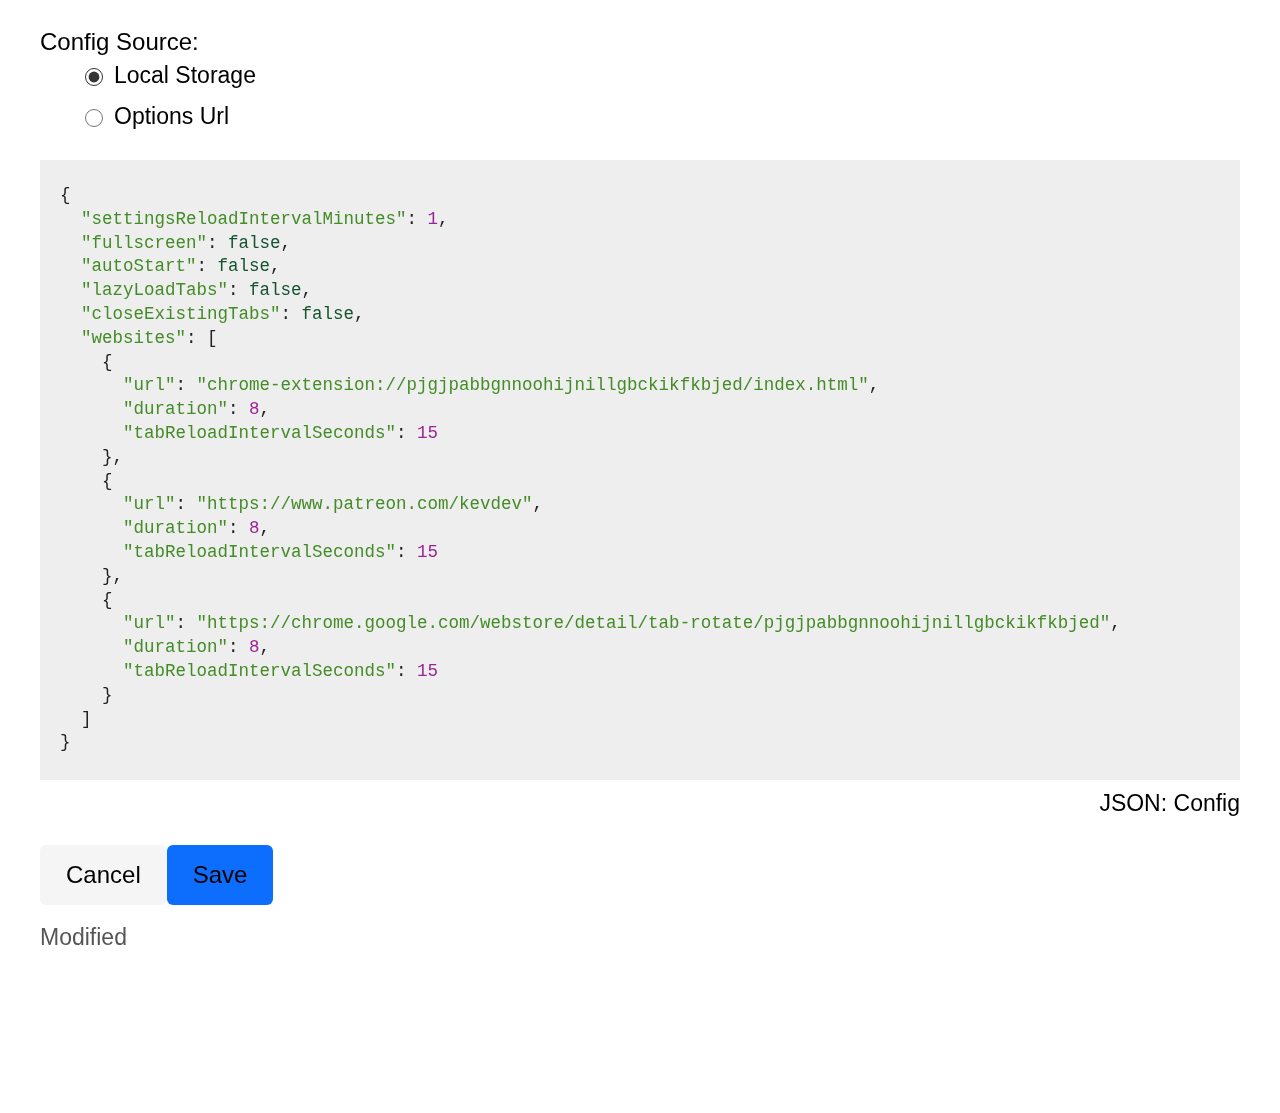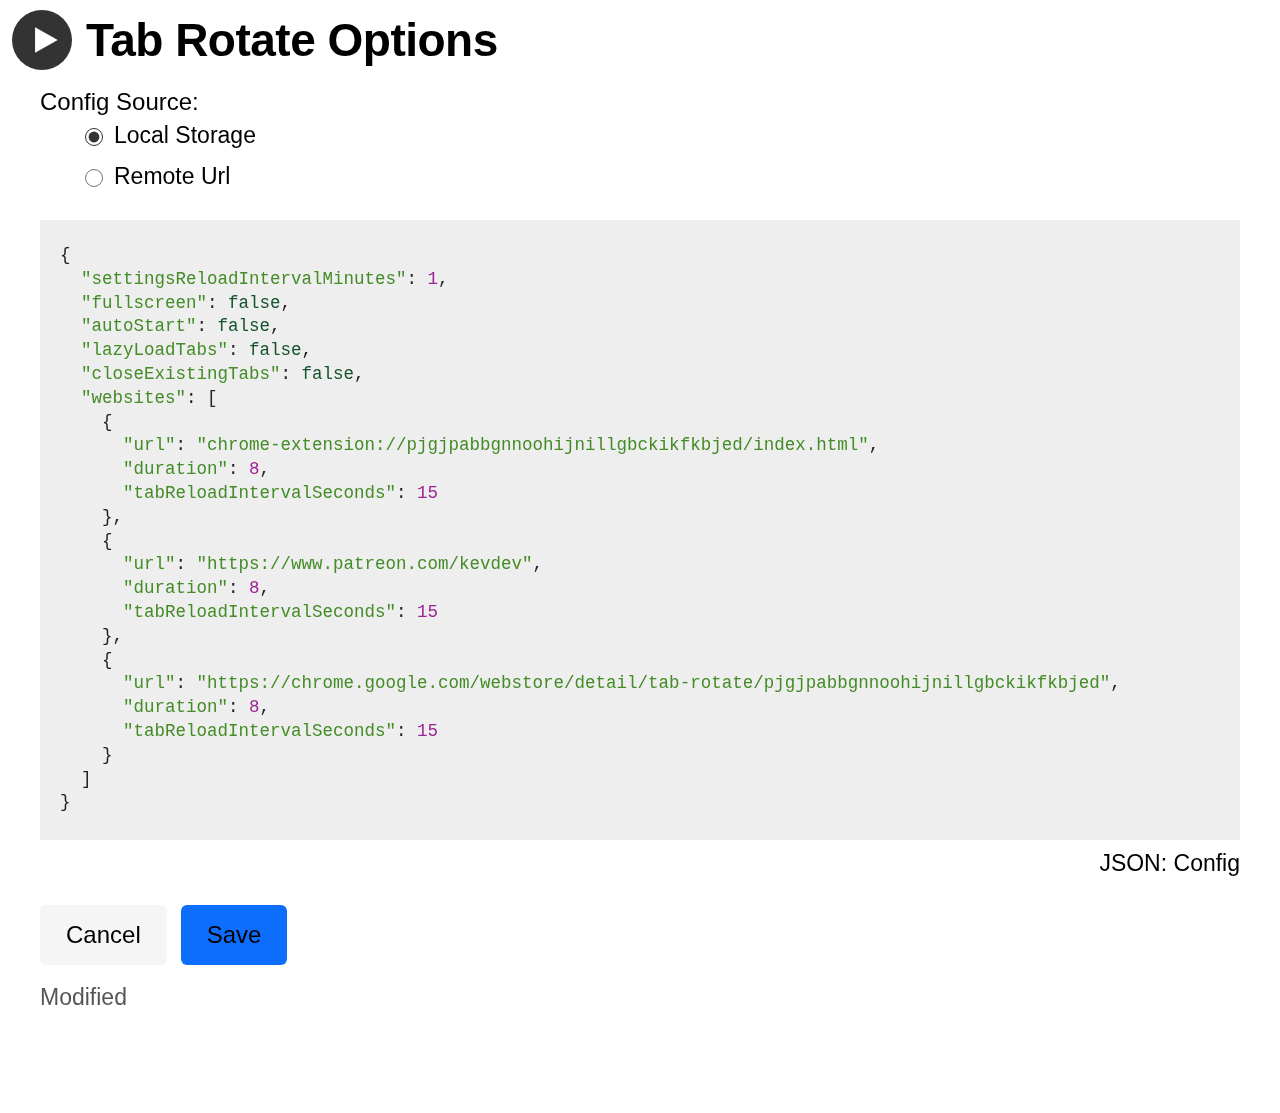--- a/index.html
+++ b/index.html
@@ -79,21 +79,20 @@
   .code-block .bool { color: #14532d; }
   .code-block .punct { color: #222; }
   .status-row {
     text-align: right;
     font-size: 23px;
     margin-top: 10px;
   }
   .button-row {
     margin-top: 28px;
     display: flex;
-    gap: 14px;
   }
   .btn {
     font-size: 24px;
     padding: 16px 26px;
     border: none;
     border-radius: 6px;
     cursor: pointer;
     font-family: inherit;
   }
   .btn-cancel {
@@ -107,39 +106,31 @@
   .modified {
     margin-top: 19px;
     font-size: 23px;
     color: #555;
   }
 </style>
 </head>
 <body>
 
 <div class="container">
-  <div class="header">
-    <div class="play-circle">
-      <svg viewBox="0 0 24 24">
-          <path d="M5 3 L21 12 L5 21 Z"></path>
-        </svg>
-    </div>
-    <h1>Tab Rotate Options</h1>
-  </div>
 
   <div class="section-label">Config Source:</div>
 
   <div class="radio-group">
     <label class="radio-row">
       <input type="radio" name="cfgsrc" value="local" checked="" style="">
       <span>Local Storage</span>
     </label>
     <label class="radio-row">
       <input type="radio" name="cfgsrc" value="remote" style="">
-      <span>Remote Url</span>
+      <span>Options Url</span>
     </label>
   </div>
 
   <div class="code-block" id="code-block"><span class="punct">{</span>
   <span class="key">"settingsReloadIntervalMinutes"</span><span class="punct">: </span><span class="num">1</span><span class="punct">,</span>
   <span class="key">"fullscreen"</span><span class="punct">: </span><span class="bool">false</span><span class="punct">,</span>
   <span class="key">"autoStart"</span><span class="punct">: </span><span class="bool">false</span><span class="punct">,</span>
   <span class="key">"lazyLoadTabs"</span><span class="punct">: </span><span class="bool">false</span><span class="punct">,</span>
   <span class="key">"closeExistingTabs"</span><span class="punct">: </span><span class="bool">false</span><span class="punct">,</span>
   <span class="key">"websites"</span><span class="punct">: </span><span class="punct">[</span>

